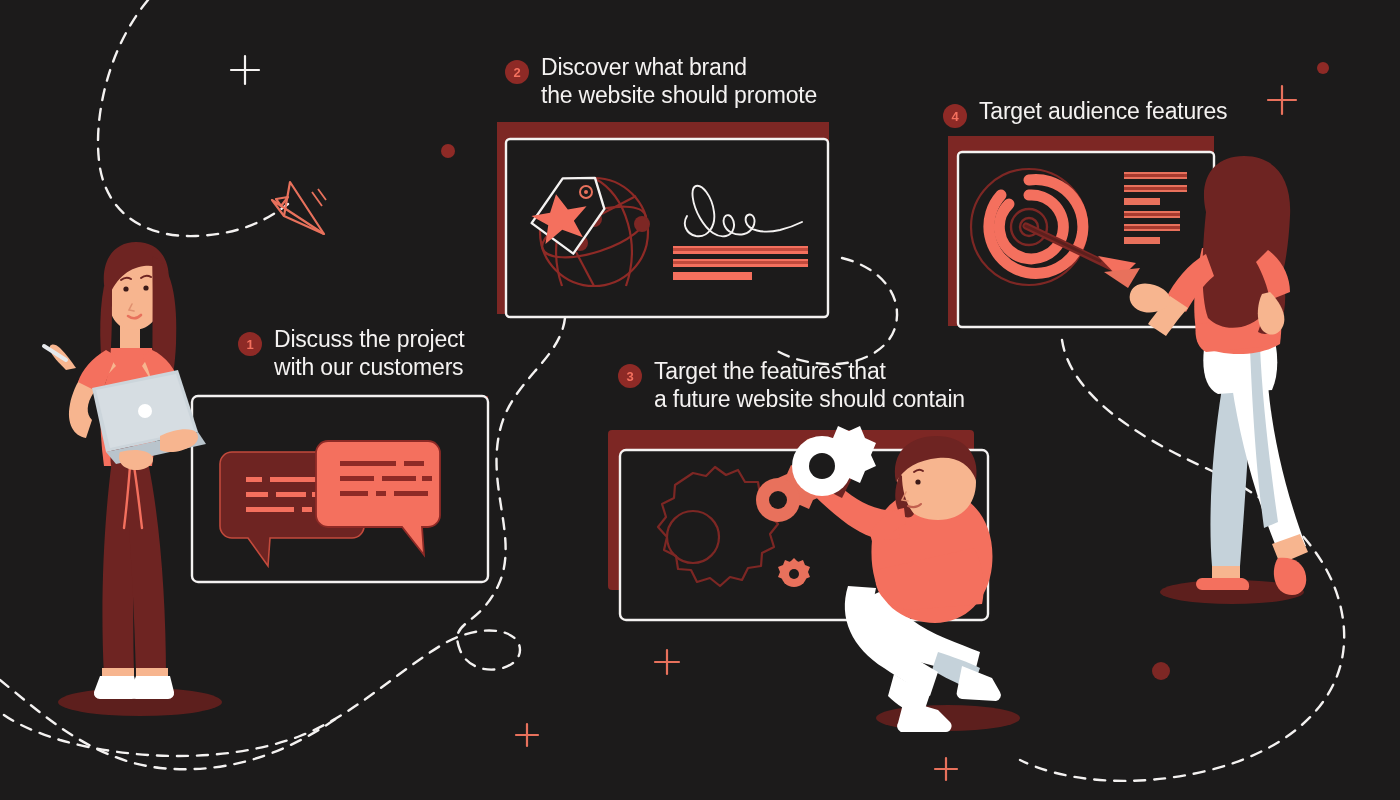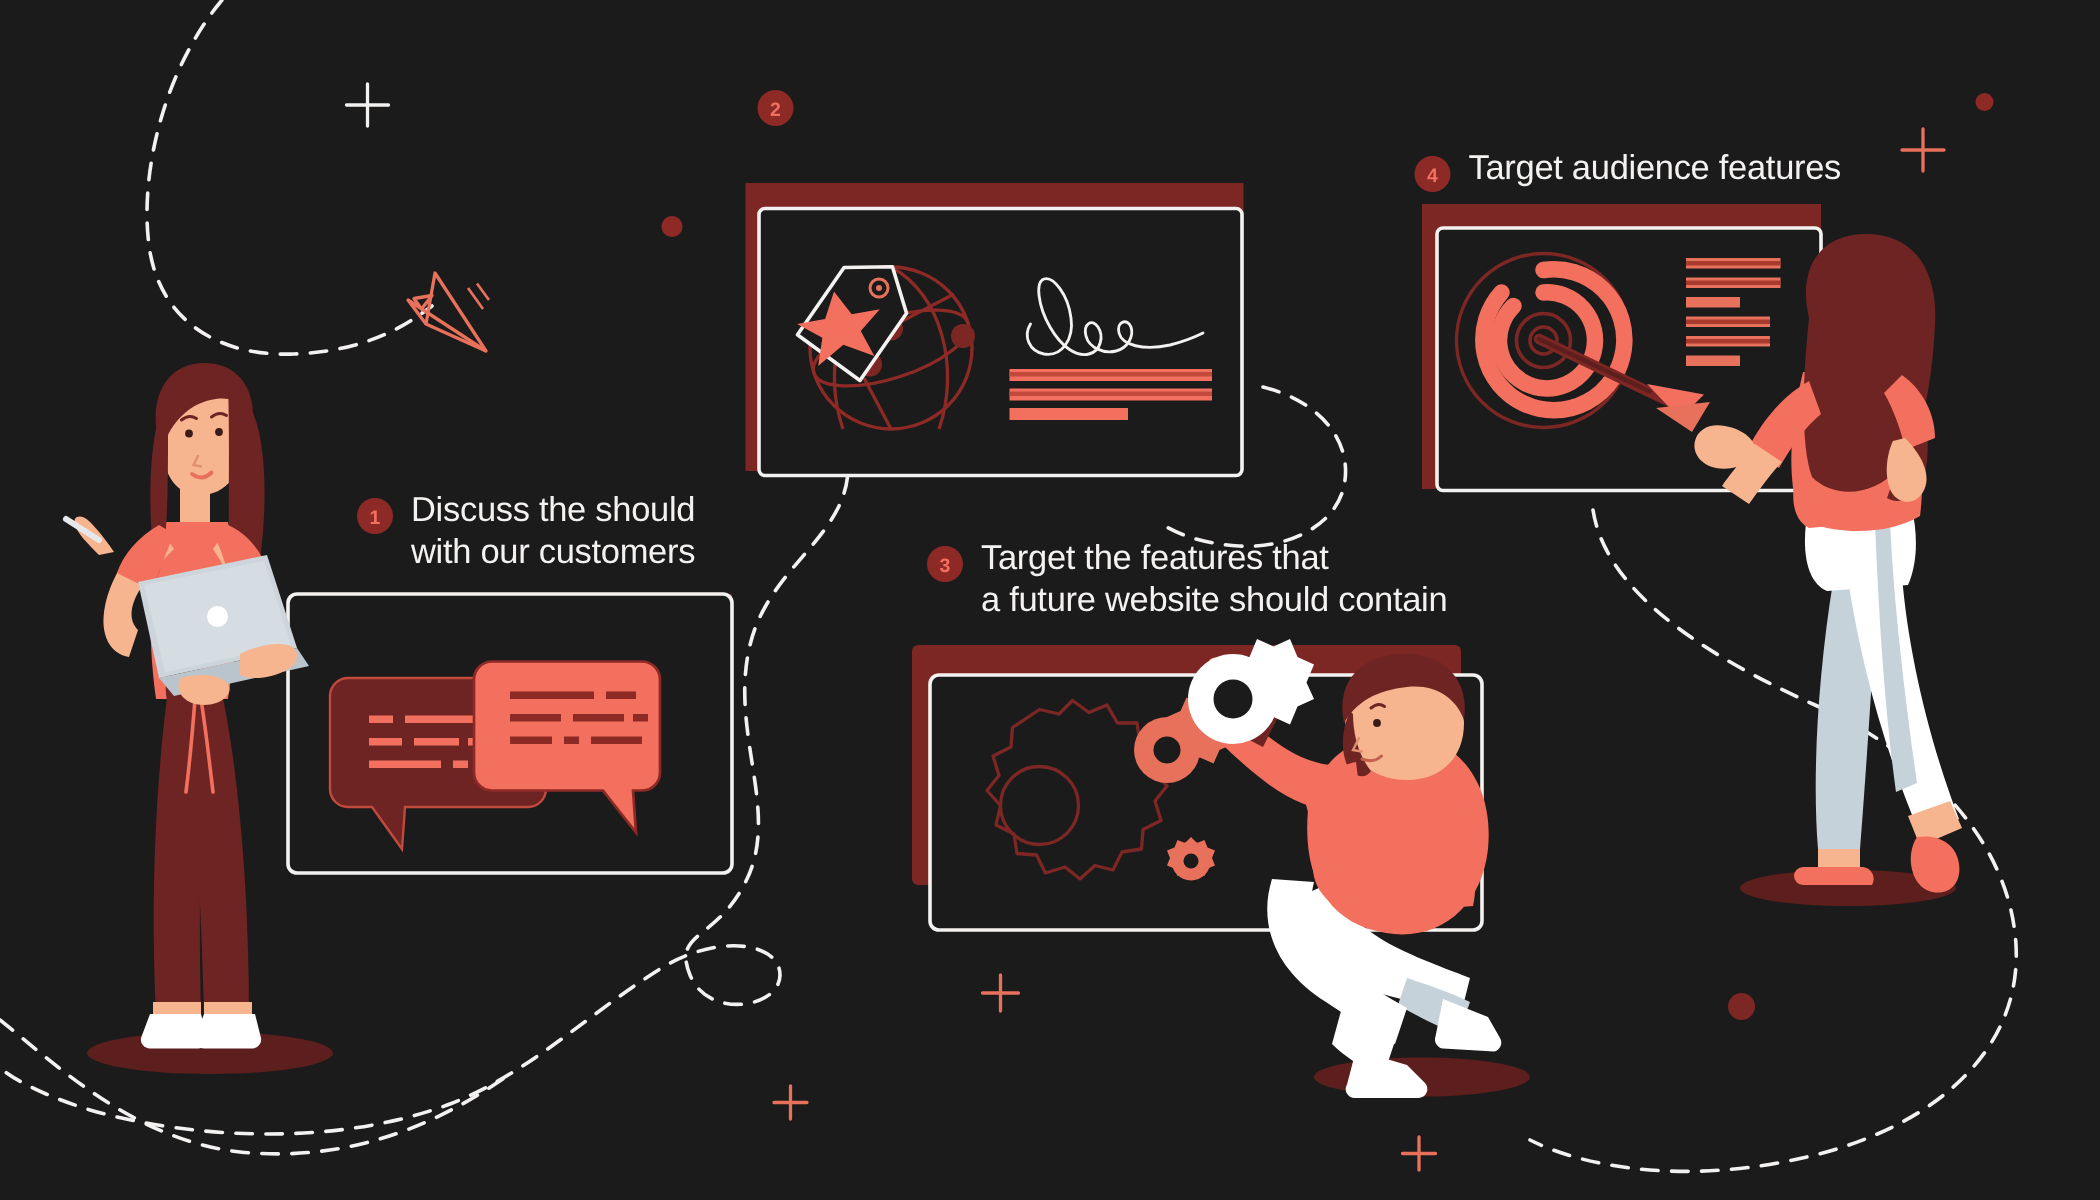--- a/index.html
+++ b/index.html
@@ -341,26 +341,28 @@
       <path d="M1170 296 C 1160 308, 1152 318, 1148 324 l18 12 C 1172 328, 1180 316, 1188 308 Z" fill="#f7b58f"></path>
       <path d="M1150 284 C 1140 282, 1132 286, 1130 294 C 1128 302, 1134 310, 1144 312 C 1154 314, 1166 310, 1170 302 C 1172 294, 1162 286, 1150 284 Z" fill="#f7b58f"></path>
 
       <path d="M1268 250 C 1282 260, 1290 276, 1290 292 l-20 8 C 1268 288, 1262 272, 1256 262 Z" fill="#f4705e"></path>
       <path d="M1270 292 C 1282 304, 1288 318, 1282 328 C 1276 338, 1264 336, 1260 326 C 1256 316, 1258 302, 1262 294 Z" fill="#f7b58f"></path>
     </g>
   </svg>
 
   <div class="step-label" id="l1">
     <div class="badge">1</div>
-    <div class="label-text">Discuss the should
+    <div class="label-text">Discuss the project
 with our customers</div>
   </div>
 
   <div class="step-label" id="l2">
     <div class="badge">2</div>
+    <div class="label-text">Discover what brand
+the website should promote</div>
   </div>
 
   <div class="step-label" id="l3">
     <div class="badge">3</div>
     <div class="label-text">Target the features that
 a future website should contain</div>
   </div>
 
   <div class="step-label" id="l4">
     <div class="badge">4</div>

